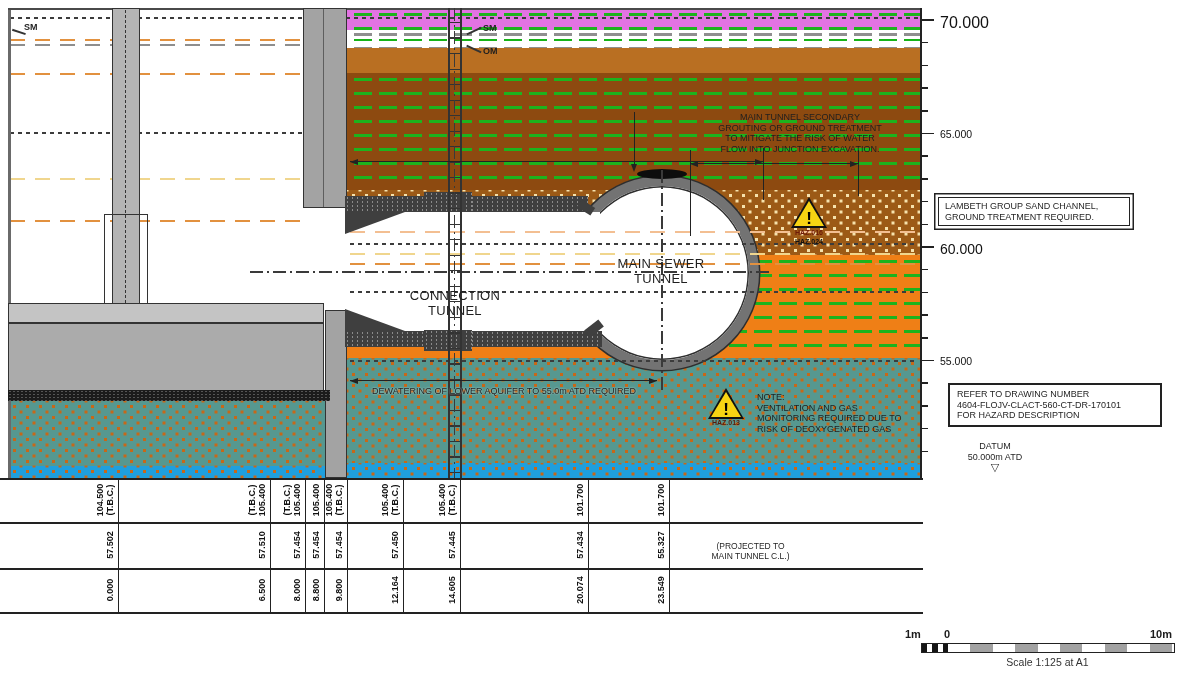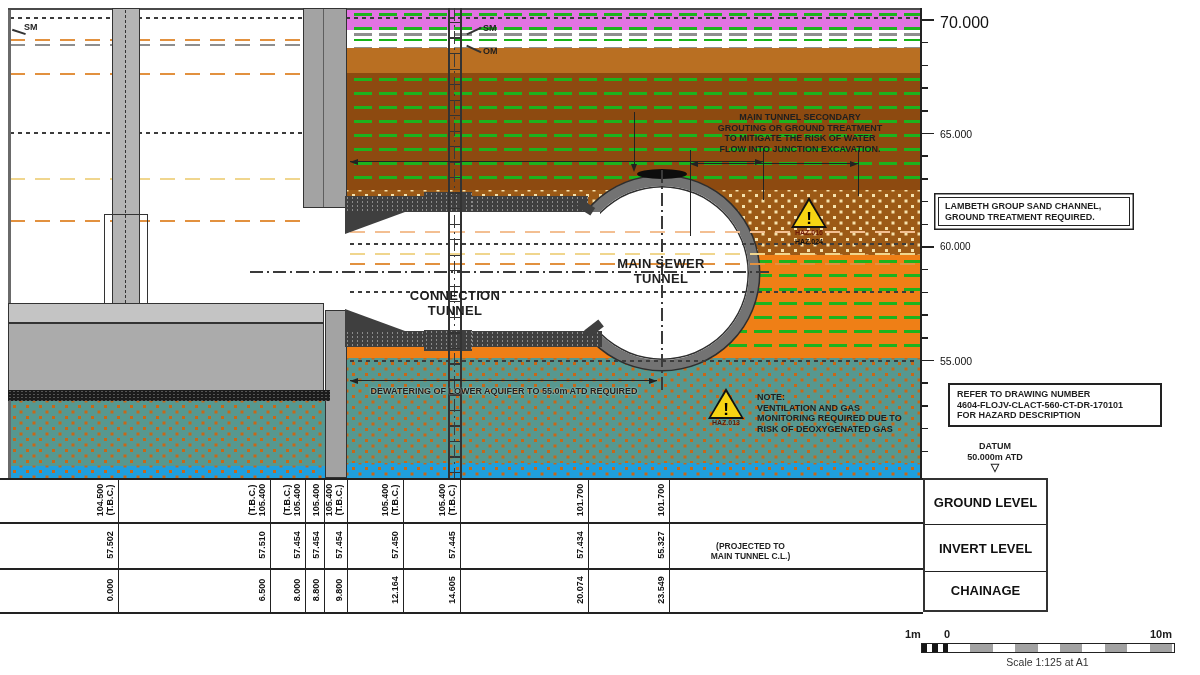--- a/index.html
+++ b/index.html
@@ -1,19 +1,19 @@
 <!DOCTYPE html>
 <html><head>
 <meta charset="utf-8">
 <style>
   html,body{margin:0;padding:0;background:#fff;}
   #stage{position:relative;width:1200px;height:675px;background:#fff;overflow:hidden;
          font-family:"Liberation Sans",sans-serif;color:#1c1c1c;}
   .abs{position:absolute;}
-  .txt{position:absolute;font-weight:700;color:#1f1f1f;}
+  .txt{position:absolute;font-weight:400;color:#1f1f1f;}
   .ml{white-space:pre-line;}
   .ctr{text-align:center;}
   .ann{font-size:9px;line-height:10.5px;}
   .tunlbl{font-size:13px;line-height:15px;letter-spacing:.3px;}
   .dbox{position:absolute;background:#fff;border:1px solid #222;
         box-shadow:0 0 0 2.5px #fff,0 0 0 4px #222;padding:3px 6px;}
   .hbox{position:absolute;background:#fff;border:2px solid #222;padding:4px 7px;}
   .haz{position:absolute;width:36px;height:31px;}
   .haz-out{position:absolute;inset:0;background:#111;clip-path:polygon(50% 0,100% 100%,0 100%);}
   .haz-in{position:absolute;left:3px;right:3px;top:4px;bottom:2px;background:#f7d413;
@@ -119,21 +119,21 @@
       <div style="position: absolute; left: 920px; top: 64.65px; width: 8px; height: 1.5px; background: rgb(34, 34, 34);"></div>
       <div style="position: absolute; left: 920px; top: 87.35px; width: 8px; height: 1.5px; background: rgb(34, 34, 34);"></div>
       <div style="position: absolute; left: 920px; top: 110.05px; width: 8px; height: 1.5px; background: rgb(34, 34, 34);"></div>
       <div style="position: absolute; left: 920px; top: 132.75px; width: 14px; height: 1.5px; background: rgb(34, 34, 34);"></div>
       <div style="position: absolute; left: 940px; top: 127.5px; font-size: 10.5px; color: rgb(17, 17, 17);">65.000</div>
       <div style="position: absolute; left: 920px; top: 155.45px; width: 8px; height: 1.5px; background: rgb(34, 34, 34);"></div>
       <div style="position: absolute; left: 920px; top: 178.15px; width: 8px; height: 1.5px; background: rgb(34, 34, 34);"></div>
       <div style="position: absolute; left: 920px; top: 200.85px; width: 8px; height: 1.5px; background: rgb(34, 34, 34);"></div>
       <div style="position: absolute; left: 920px; top: 223.55px; width: 8px; height: 1.5px; background: rgb(34, 34, 34);"></div>
       <div style="position: absolute; left: 920px; top: 246.25px; width: 14px; height: 1.5px; background: rgb(34, 34, 34);"></div>
-      <div style="position: absolute; left: 940px; top: 241px; font-size: 10px; color: rgb(17, 17, 17);">60.000</div>
+      <div style="position: absolute; left: 940px; top: 241px; font-size: 14px; color: rgb(17, 17, 17);">60.000</div>
       <div style="position: absolute; left: 920px; top: 268.95px; width: 8px; height: 1.5px; background: rgb(34, 34, 34);"></div>
       <div style="position: absolute; left: 920px; top: 291.65px; width: 8px; height: 1.5px; background: rgb(34, 34, 34);"></div>
       <div style="position: absolute; left: 920px; top: 314.35px; width: 8px; height: 1.5px; background: rgb(34, 34, 34);"></div>
       <div style="position: absolute; left: 920px; top: 337.05px; width: 8px; height: 1.5px; background: rgb(34, 34, 34);"></div>
       <div style="position: absolute; left: 920px; top: 359.75px; width: 14px; height: 1.5px; background: rgb(34, 34, 34);"></div>
       <div style="position: absolute; left: 940px; top: 354.5px; font-size: 10.5px; color: rgb(17, 17, 17);">55.000</div>
       <div style="position: absolute; left: 920px; top: 382.45px; width: 8px; height: 1.5px; background: rgb(34, 34, 34);"></div>
       <div style="position: absolute; left: 920px; top: 405.15px; width: 8px; height: 1.5px; background: rgb(34, 34, 34);"></div>
       <div style="position: absolute; left: 920px; top: 427.85px; width: 8px; height: 1.5px; background: rgb(34, 34, 34);"></div>
       <div style="position: absolute; left: 920px; top: 450.55px; width: 8px; height: 1.5px; background: rgb(34, 34, 34);"></div>
@@ -226,25 +226,20 @@
       <div style="position: absolute; left: 430px; top: 585px; width: 44px; height: 10px; transform: rotate(-90deg); font-size: 9px; line-height: 10px; font-weight: 600; text-align: center; white-space: pre; color: rgb(17, 17, 17);">14.605</div>
       <div style="position: absolute; left: 588px; top: 478px; width: 1.2px; height: 134px; background: rgb(34, 34, 34);"></div>
       <div style="position: absolute; left: 558px; top: 495px; width: 44px; height: 10px; transform: rotate(-90deg); font-size: 9px; line-height: 10px; font-weight: 600; text-align: center; white-space: pre; color: rgb(17, 17, 17);">101.700</div>
       <div style="position: absolute; left: 558px; top: 540px; width: 44px; height: 10px; transform: rotate(-90deg); font-size: 9px; line-height: 10px; font-weight: 600; text-align: center; white-space: pre; color: rgb(17, 17, 17);">57.434</div>
       <div style="position: absolute; left: 558px; top: 585px; width: 44px; height: 10px; transform: rotate(-90deg); font-size: 9px; line-height: 10px; font-weight: 600; text-align: center; white-space: pre; color: rgb(17, 17, 17);">20.074</div>
       <div style="position: absolute; left: 669px; top: 478px; width: 1.2px; height: 134px; background: rgb(34, 34, 34);"></div>
       <div style="position: absolute; left: 639px; top: 495px; width: 44px; height: 10px; transform: rotate(-90deg); font-size: 9px; line-height: 10px; font-weight: 600; text-align: center; white-space: pre; color: rgb(17, 17, 17);">101.700</div>
       <div style="position: absolute; left: 639px; top: 540px; width: 44px; height: 10px; transform: rotate(-90deg); font-size: 9px; line-height: 10px; font-weight: 600; text-align: center; white-space: pre; color: rgb(17, 17, 17);">55.327</div>
       <div style="position: absolute; left: 639px; top: 585px; width: 44px; height: 10px; transform: rotate(-90deg); font-size: 9px; line-height: 10px; font-weight: 600; text-align: center; white-space: pre; color: rgb(17, 17, 17);">23.549</div>
     </div>
-  <div class="struct" style="left:923px;top:478px;width:125px;height:134px;border-width:2px;background:#fff;">
-    <div class="rowhdr" style="top:0;height:44px;">GROUND LEVEL</div>
-    <div class="rowhdr" style="top:44px;height:46px;border-top:1.5px solid #222;border-bottom:1.5px solid #222;">INVERT LEVEL</div>
-    <div class="rowhdr" style="top:90px;height:40px;">CHAINAGE</div>
-  </div>
   <div class="txt ctr ml" style="left:688px;top:541px;width:125px;font-size:8.5px;line-height:10px;">(PROJECTED TO
 MAIN TUNNEL C.L.)</div>
 
   <div class="abs" style="left:905px;top:628px;font-size:11px;font-weight:700;">1m</div>
   <div class="abs" style="left:944px;top:628px;font-size:11px;font-weight:700;">0</div>
   <div class="abs" style="left:1150px;top:628px;font-size:11px;font-weight:700;">10m</div>
   <div id="gen-scalebar" class="abs">
       <div style="position: absolute; left: 921px; top: 643px; width: 252px; height: 8px; border: 1px solid rgb(34, 34, 34); background: rgb(255, 255, 255);">
         <div style="position: absolute; left: 0px; top: 0px; width: 5.2px; height: 8px; background: rgb(21, 21, 21);"></div>
         <div style="position: absolute; left: 5.2px; top: 0px; width: 5.2px; height: 8px; background: rgb(255, 255, 255);"></div>

